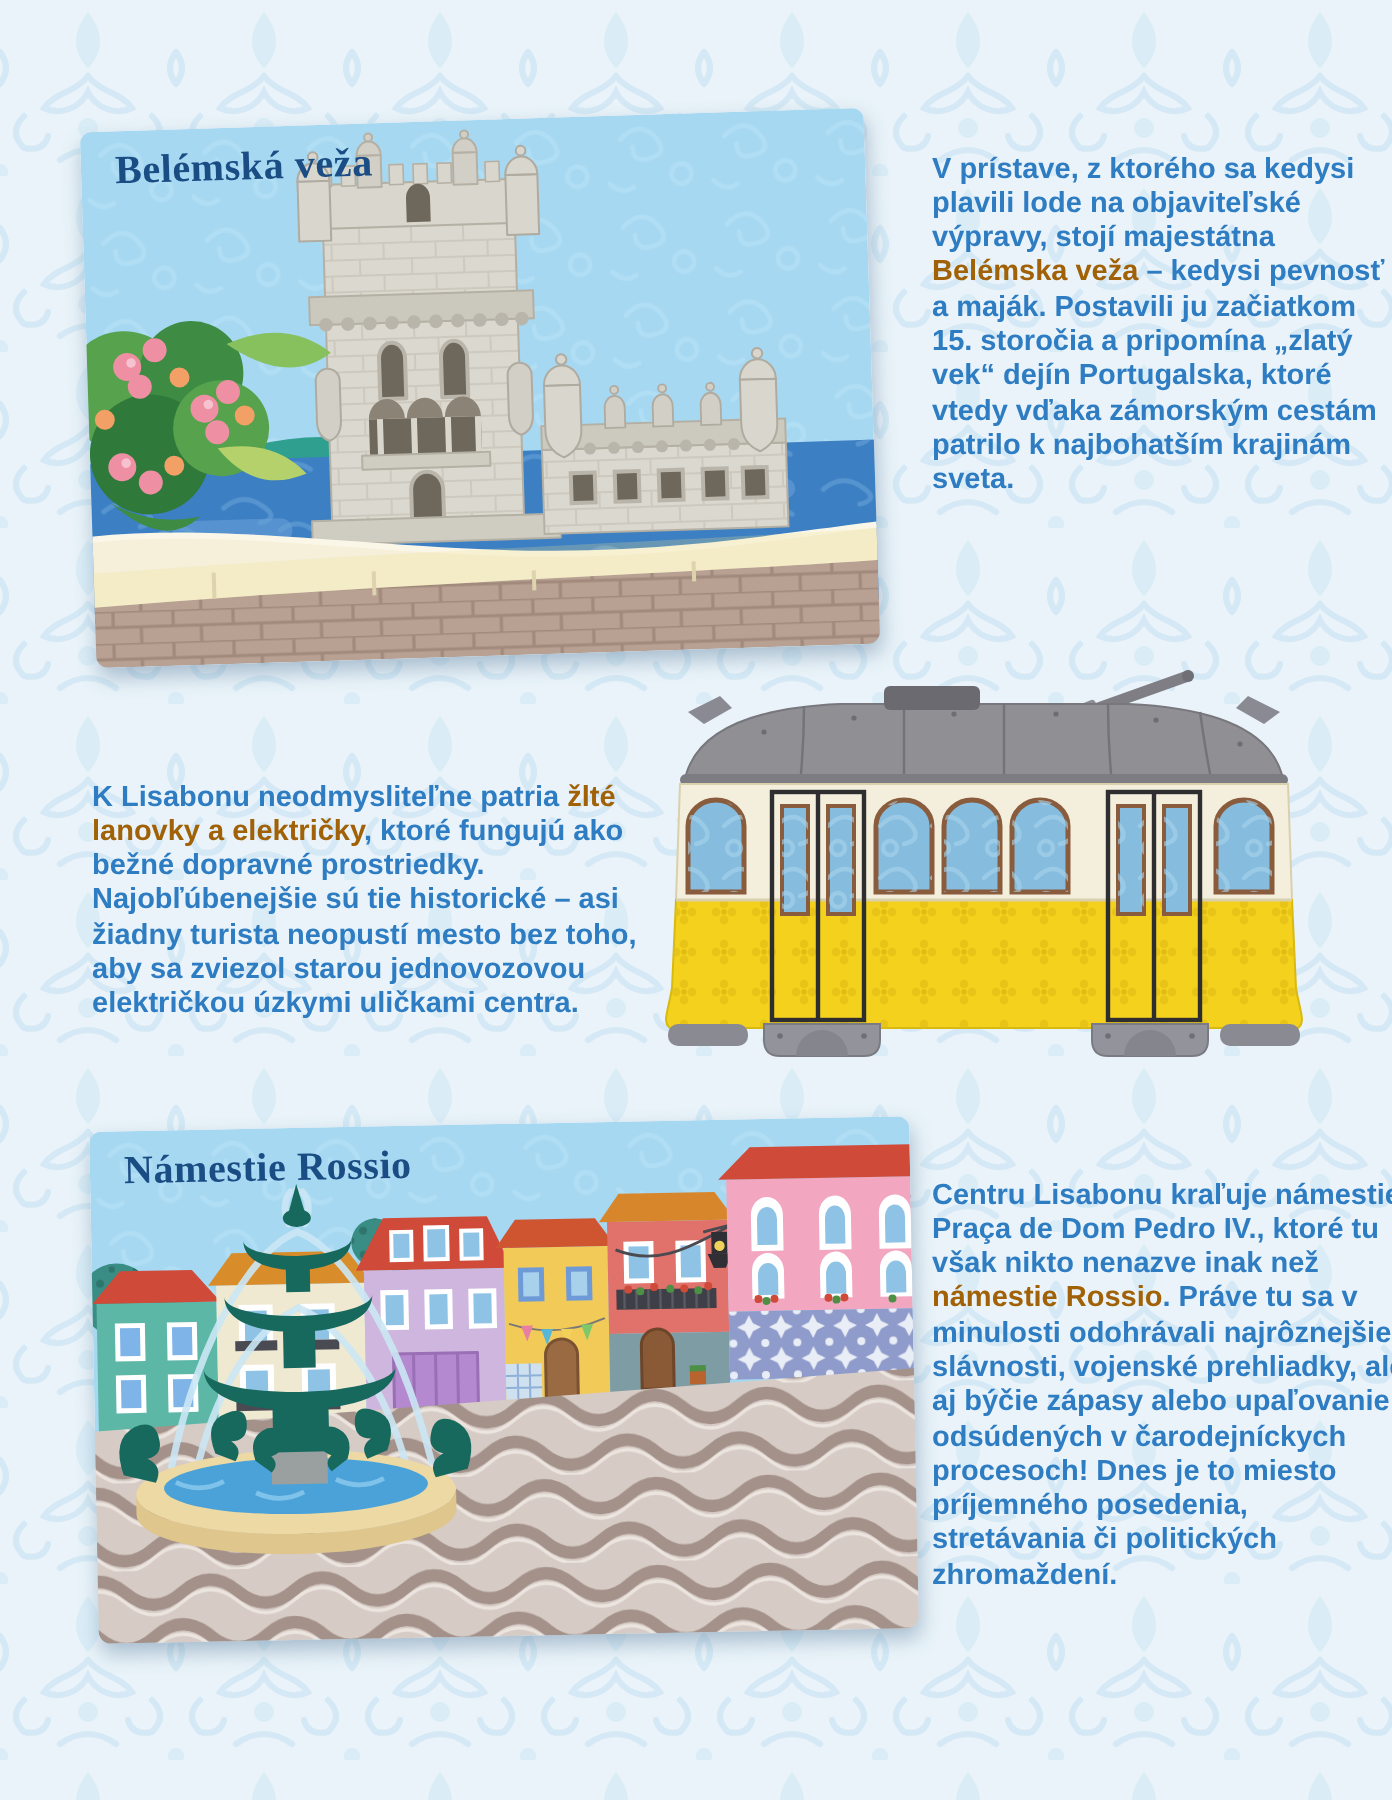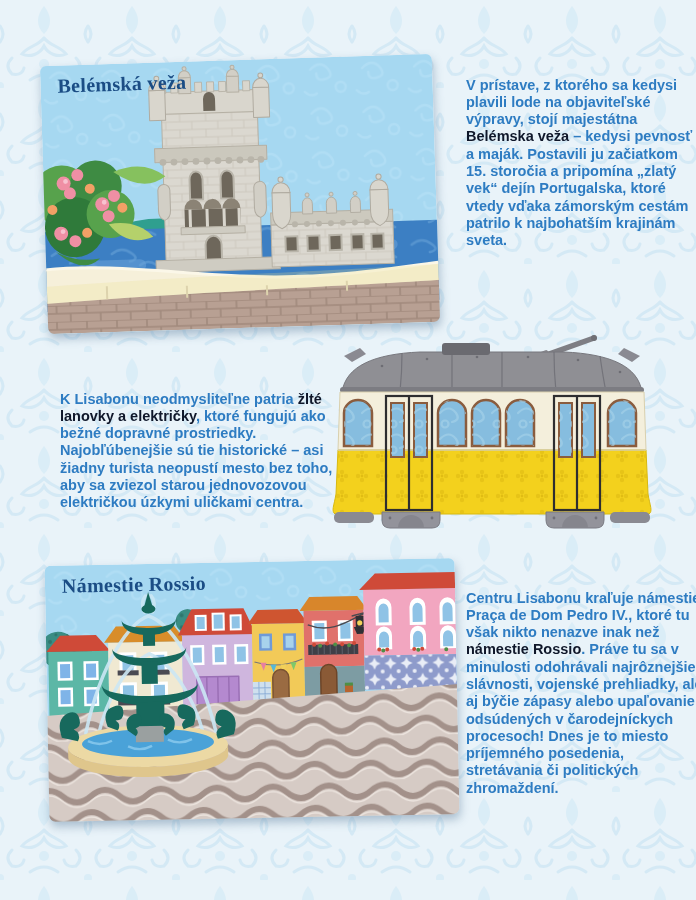--- a/index.html
+++ b/index.html
@@ -20,23 +20,23 @@
     font-family:"Liberation Serif","DejaVu Serif",serif;
     font-weight:bold;font-size:20px;color:#1b4d85;letter-spacing:.3px;
   }
   .card-belem{left:44px;top:60px;width:392px;height:268px;transform:rotate(-1.8deg);}
   .card-rossio{left:47px;top:562px;width:410px;height:256px;transform:rotate(-1.1deg);}
   .tram-wrap{position:absolute;left:332px;top:326px;width:320px;height:206px;}
   .text-block{
     position:absolute;color:#2e7cc2;font-size:14.5px;line-height:17.3px;
     font-weight:bold;text-align:left;
   }
-  .text-block .hl{color:#0f172a;}
+  .text-block .hl{color:#a16207;}
   .tb-belem{left:466px;top:62px;width:236px;}
-  .tb-tram{left:60px;top:376px;width:292px;}
+  .tb-tram{left:46px;top:376px;width:292px;}
   .tb-rossio{left:466px;top:575px;width:238px;}
 </style>
 </head>
 <body>
 
 <div class="page">
 
   <svg class="bg-svg" width="696" height="900">
     <defs>
       <pattern id="damask" width="88" height="88" patternUnits="userSpaceOnUse">

